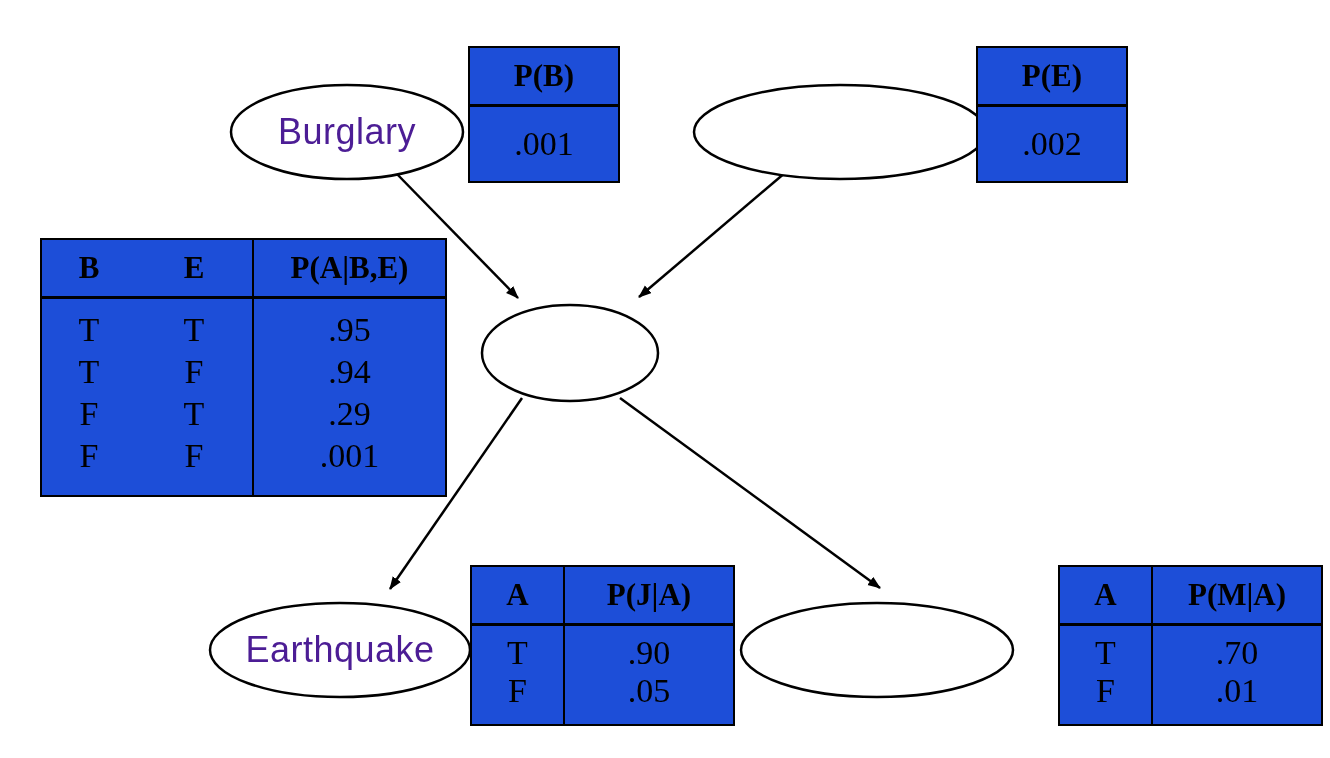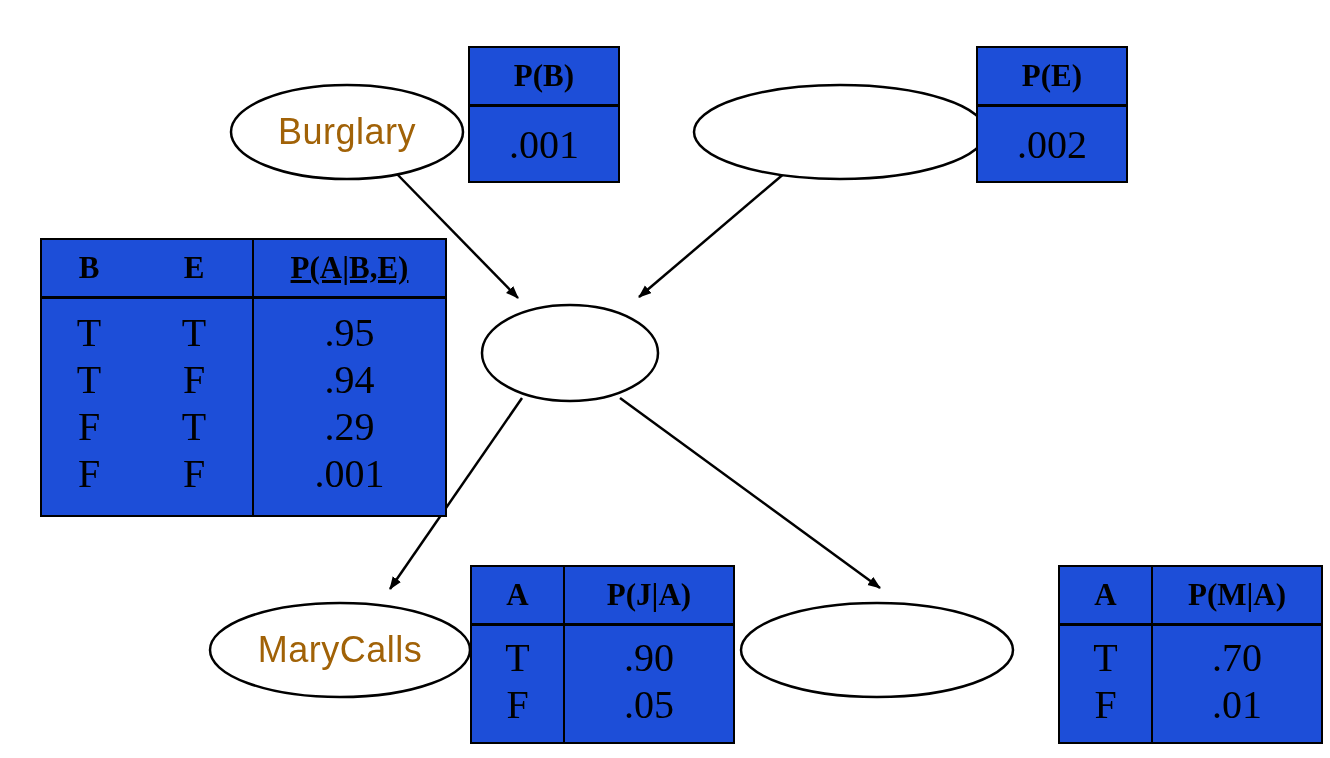--- a/index.html
+++ b/index.html
@@ -15,21 +15,21 @@
   svg.layer { position: absolute; left: 0; top: 0; width: 1330px; height: 758px; }
 
   .node-label {
     position: absolute;
     display: flex;
     align-items: center;
     justify-content: center;
     font-family: "Liberation Sans", sans-serif;
     font-size: 36px;
     letter-spacing: 0.5px;
-    color: #a16207;
+    color: #4c1d95;
     text-align: right;
   }
   .lbl-burglary   { left: 232px; top: 85px;  width: 230px; height: 94px; }
   .lbl-earthquake { left: 694px; top: 85px;  width: 292px; height: 94px; }
   .lbl-alarm      { left: 482px; top: 305px; width: 176px; height: 96px; }
   .lbl-johncalls  { left: 210px; top: 603px; width: 260px; height: 94px; }
   .lbl-marycalls  { left: 741px; top: 603px; width: 272px; height: 94px; }
 
   table.cpt {
     position: absolute;
@@ -43,37 +43,37 @@
     vertical-align: middle;
     padding: 0 8px;
   }
   table.cpt th {
     font-weight: bold;
     font-size: 31px;
     border-bottom: 3px solid #000;
     height: 56px;
   }
   table.cpt td {
-    font-size: 40px;
+    font-size: 34px;
   }
   .vdiv { border-left: 2px solid #000; }
 
   
   .t-pb { left: 468px; top: 46px;  width: 152px; }
   .t-pe { left: 976px; top: 46px;  width: 152px; }
   .t-pb td, .t-pe td { height: 74px; font-size: 34px; }
 
   
   .t-pa { left: 40px; top: 238px; width: 353px; }
   .t-pa td { height: 42px; }
   .t-pa tr.first td { padding-top: 10px; }
   .t-pa tr.last td  { padding-bottom: 18px; }
   .pa-col-b { width: 78px; }
   .pa-col-e { width: 100px; }
-  .pa-col-p { width: 175px; text-decoration: underline; }
+  .pa-col-p { width: 175px; }
 
   
   .t-pj { left: 470px;  top: 565px; width: 227px; }
   .t-pm { left: 1058px; top: 565px; width: 227px; }
   .t-pj td, .t-pm td { height: 38px; }
   .t-pj tr.first td, .t-pm tr.first td { padding-top: 8px; }
   .t-pj tr.last td,  .t-pm tr.last td  { padding-bottom: 14px; }
   .ja-col-a { width: 75px; }
   .ja-col-p { width: 152px; }
 </style>
@@ -95,21 +95,21 @@
     <line x1="620" y1="398" x2="880" y2="588" stroke="#000" stroke-width="2.5" marker-end="url(#arrow)"></line>
 
     <ellipse cx="347" cy="132" rx="116" ry="47" fill="#fff" stroke="#000" stroke-width="2.5"></ellipse>
     <ellipse cx="840" cy="132" rx="146" ry="47" fill="#fff" stroke="#000" stroke-width="2.5"></ellipse>
     <ellipse cx="570" cy="353" rx="88" ry="48" fill="#fff" stroke="#000" stroke-width="2.5"></ellipse>
     <ellipse cx="340" cy="650" rx="130" ry="47" fill="#fff" stroke="#000" stroke-width="2.5"></ellipse>
     <ellipse cx="877" cy="650" rx="136" ry="47" fill="#fff" stroke="#000" stroke-width="2.5"></ellipse>
   </svg>
 
   <div class="node-label lbl-burglary">Burglary</div>
-  <div class="node-label lbl-johncalls">MaryCalls</div>
+  <div class="node-label lbl-johncalls">Earthquake</div>
 
   <table class="cpt t-pb">
     <thead>
       <tr>
           <th>P(B)</th>
         </tr>
     </thead>
     <tbody>
       <tr>
           <td>.001</td>

